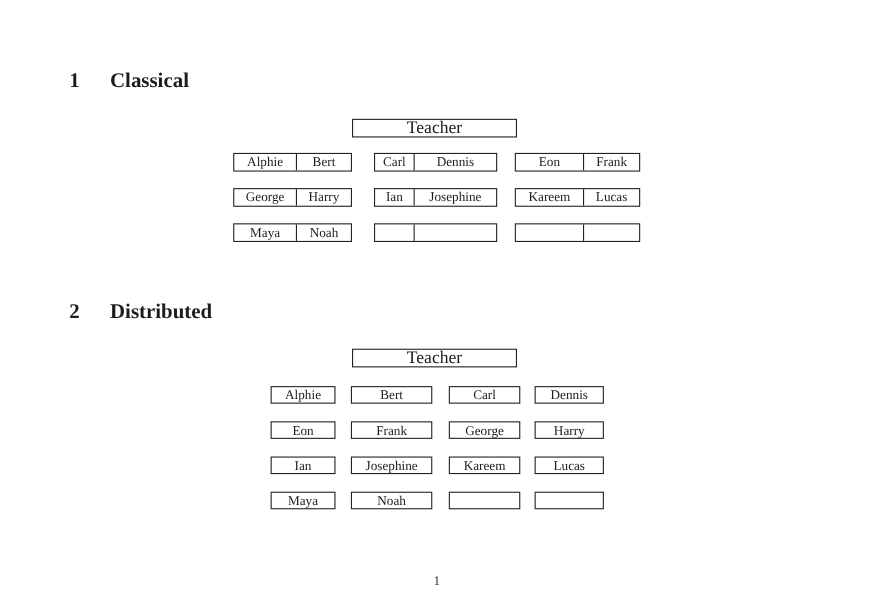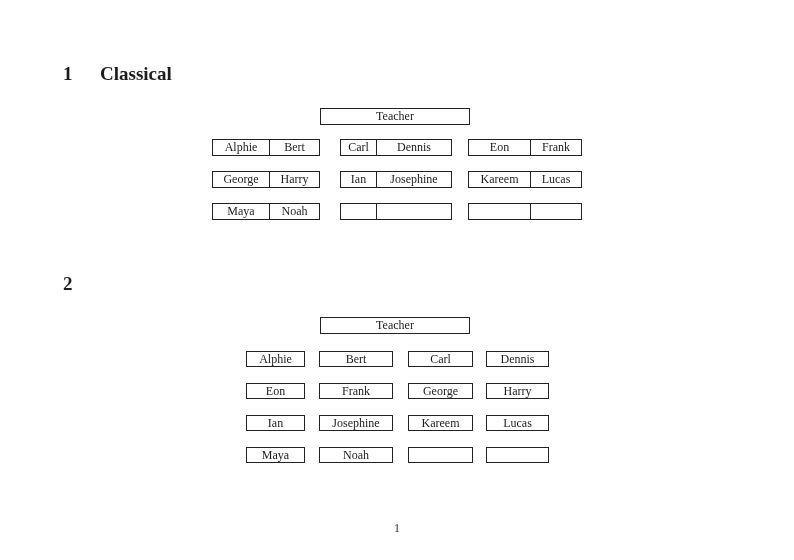--- a/index.html
+++ b/index.html
@@ -24,21 +24,21 @@
   #heading-1 { top: 63px; }
   #heading-2 { top: 273px; }
   .heading-number { min-width: 37px; }
 
   .teacher-box {
     position: absolute;
     left: 320px; width: 150px; height: 17px;
     box-sizing: border-box;
     border: 1px solid #222;
     display: flex; align-items: center; justify-content: center;
-    font-size: 12px;
+    font-size: 16px;
     background: #fff;
   }
   #teacher-classical { top: 108px; }
   #teacher-distributed { top: 317px; }
 
   
   .desk {
     position: absolute;
     height: 17px;
     box-sizing: border-box;
@@ -142,20 +142,21 @@
     <div class="cell cell-l"></div>
     <div class="cell cell-r"></div>
   </div>
   <div class="desk c3 r3">
     <div class="cell cell-l"></div>
     <div class="cell cell-r"></div>
   </div>
 
   <div class="section-heading" id="heading-2">
     <span class="heading-number">2</span>
+    <span class="heading-title">Distributed</span>
   </div>
 
   <div class="teacher-box" id="teacher-distributed">
     <span>Teacher</span>
   </div>
 
   <div class="sdesk d1 dr1">Alphie</div>
   <div class="sdesk d2 dr1">Bert</div>
   <div class="sdesk d3 dr1">Carl</div>
   <div class="sdesk d4 dr1">Dennis</div>

